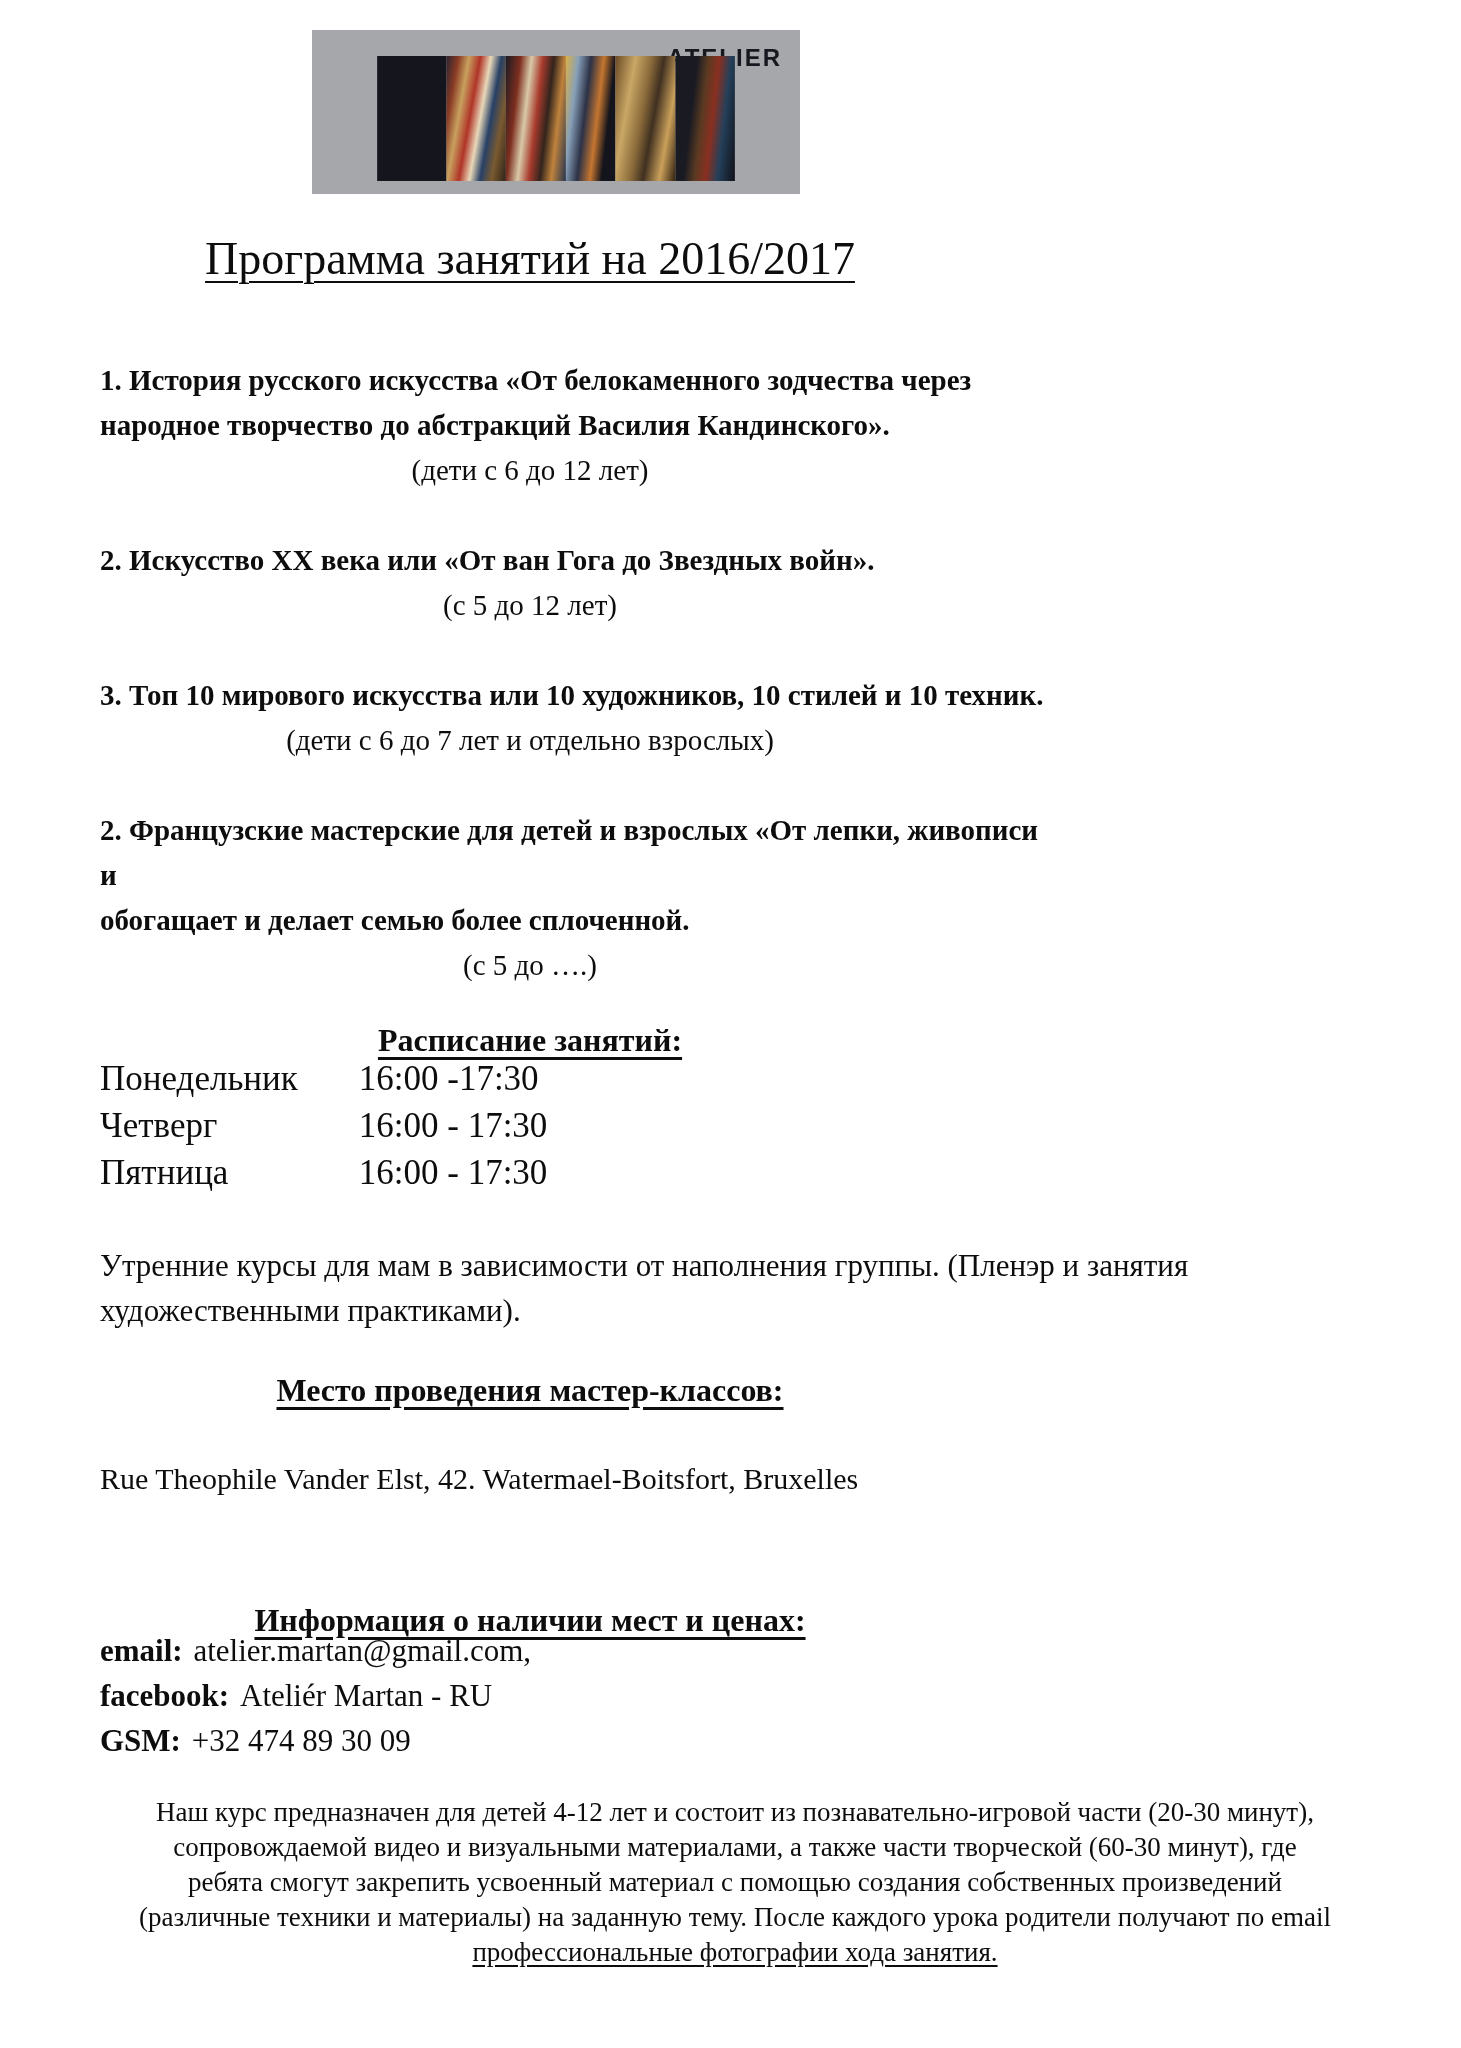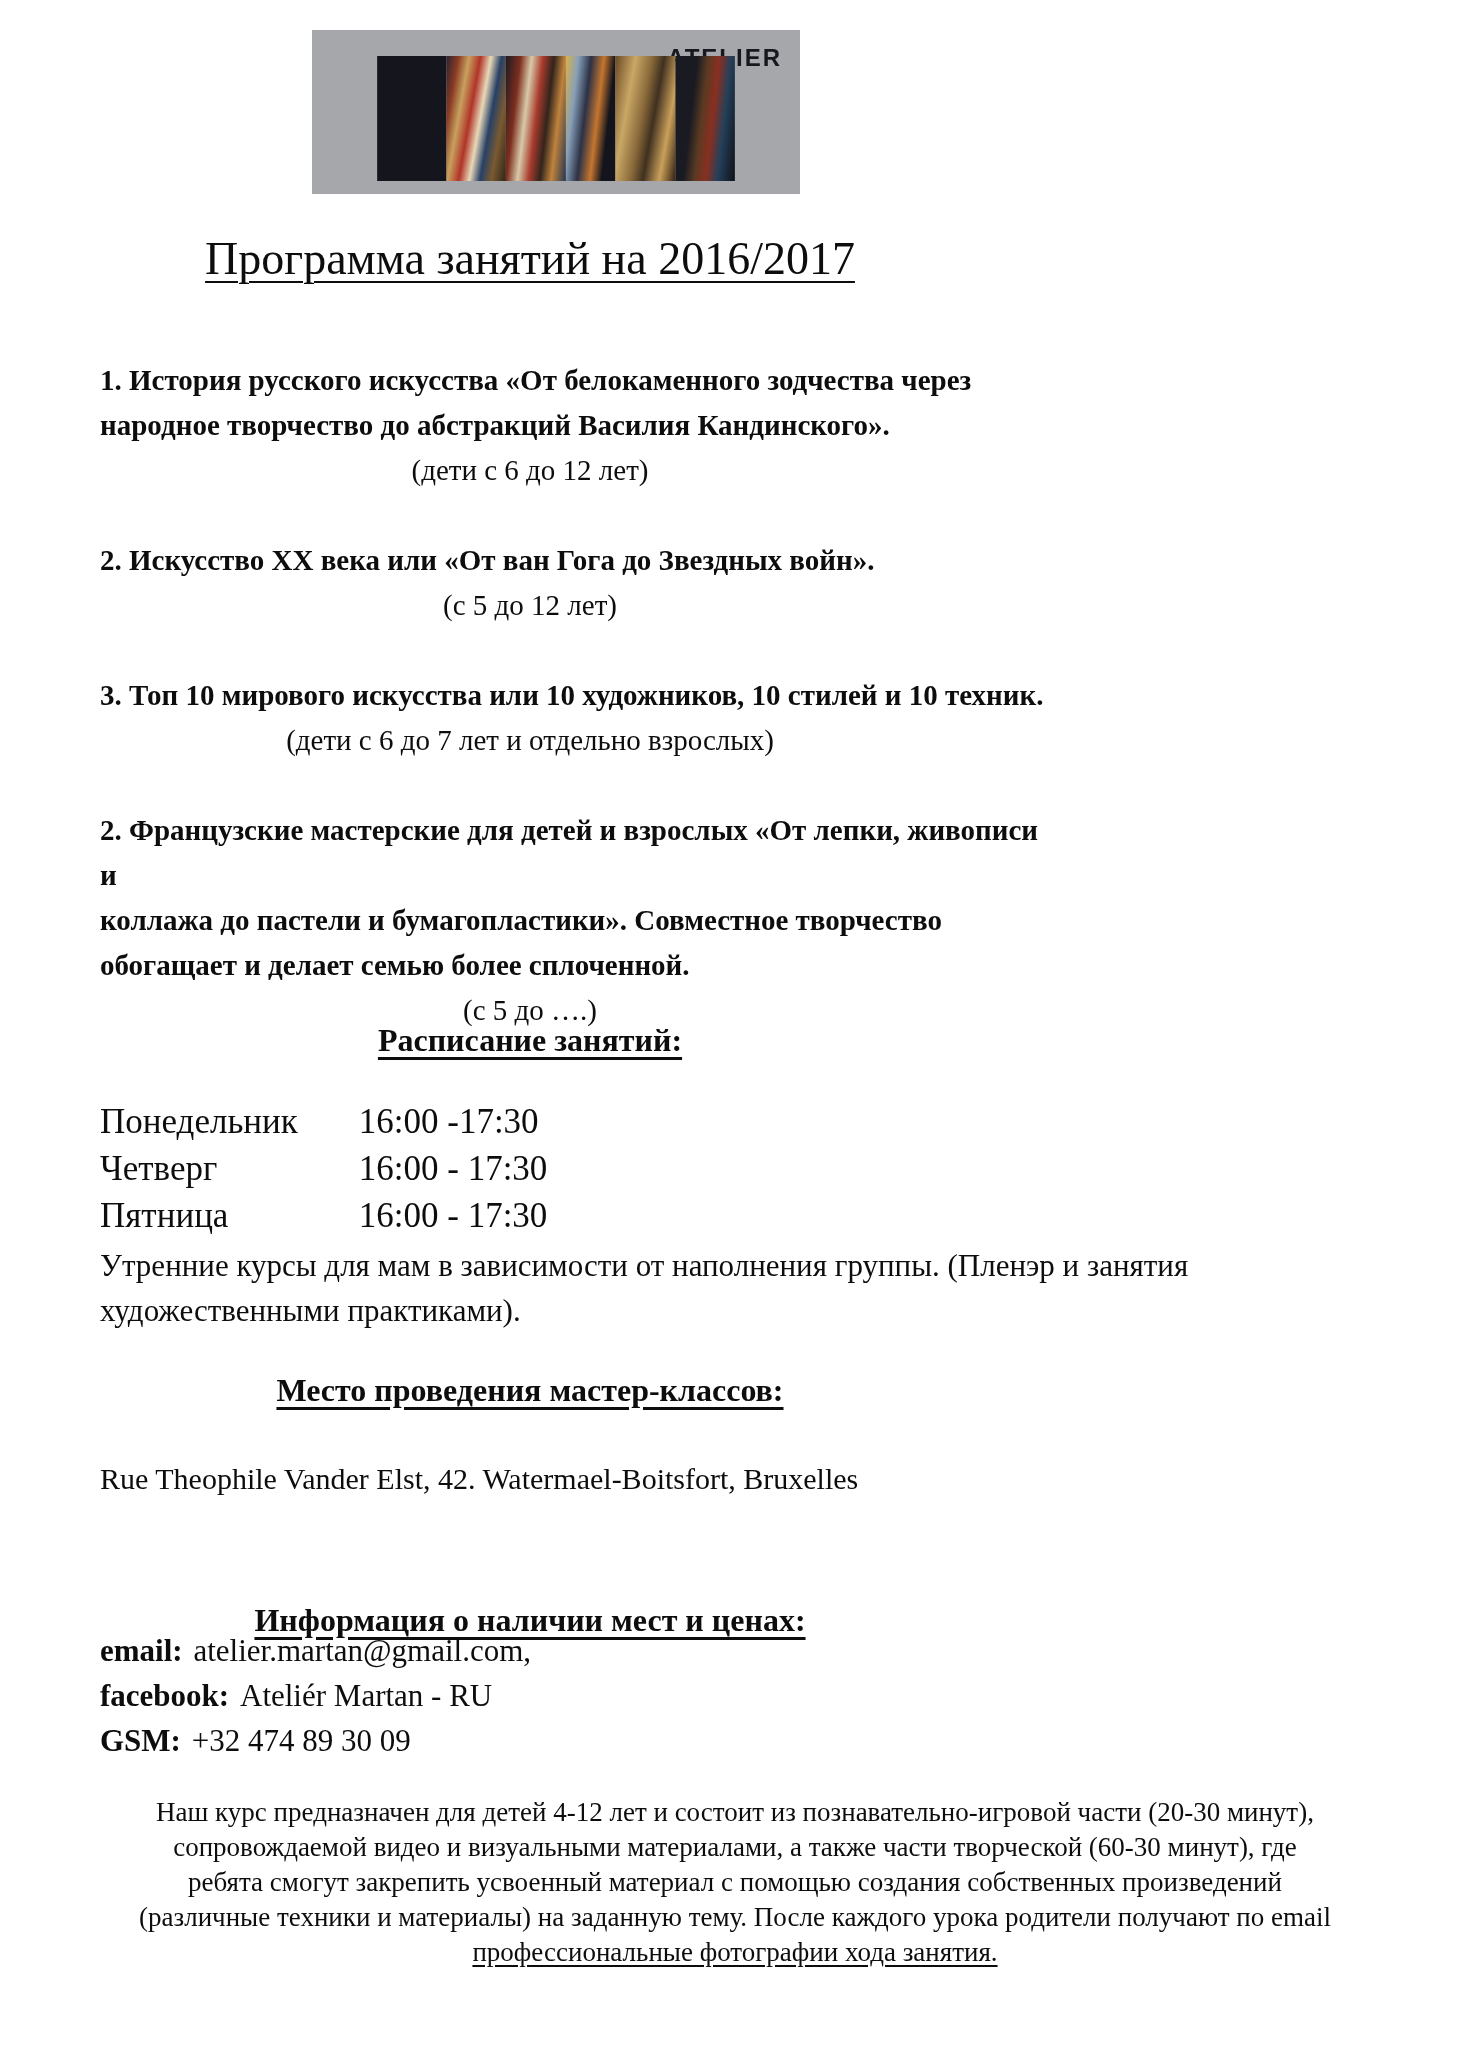--- a/index.html
+++ b/index.html
@@ -77,21 +77,21 @@
   }
   h2.sect .u {
     text-decoration:underline;
     text-decoration-thickness:3px;
     text-underline-offset:6px;
   }
   .h-schedule { top:1022px; }
   .h-location { top:1372px; }
   .h-info     { top:1602px; }
 
-  .schedule { top:1098px; font-size:35px; line-height:47px; }
+  .schedule { top:1055px; font-size:35px; line-height:47px; }
   .srow .day { display:inline-block; width:250px; }
 
   .note { top:1243px; width:1310px; font-size:31px; line-height:45px; margin:0; }
   .nline { display:block; }
 
   .address { top:1462px; font-size:30px; margin:0; }
 
   .contacts { top:1628px; font-size:31px; line-height:45px; }
   .contact { margin:0; }
   .contact strong { margin-right:0.35em; }
@@ -132,21 +132,20 @@
     <div class="program">
       <span class="pline">2. Искусство XX века или «От ван Гога до Звездных войн».</span>
       <span class="ages">(с 5 до 12 лет)</span>
     </div>
     <div class="program">
       <span class="pline">3. Топ 10 мирового искусства или 10 художников, 10 стилей и 10 техник.</span>
       <span class="ages">(дети с 6 до 7 лет и отдельно взрослых)</span>
     </div>
     <div class="program">
       <span class="pline">2. Французские мастерские для детей и взрослых «От лепки, живописи и</span>
-      <span class="pline">коллажа до пастели и бумагопластики». Совместное творчество</span>
       <span class="pline">обогащает  и делает семью более сплоченной.</span>
       <span class="ages">(с 5 до ….)</span>
     </div>
   </section>
 
   <h2 class="abs centered sect h-schedule"><span class="u">Расписание занятий:</span></h2>
 
   <div class="abs schedule">
     <div class="srow">
       <span class="day">Понедельник</span>

